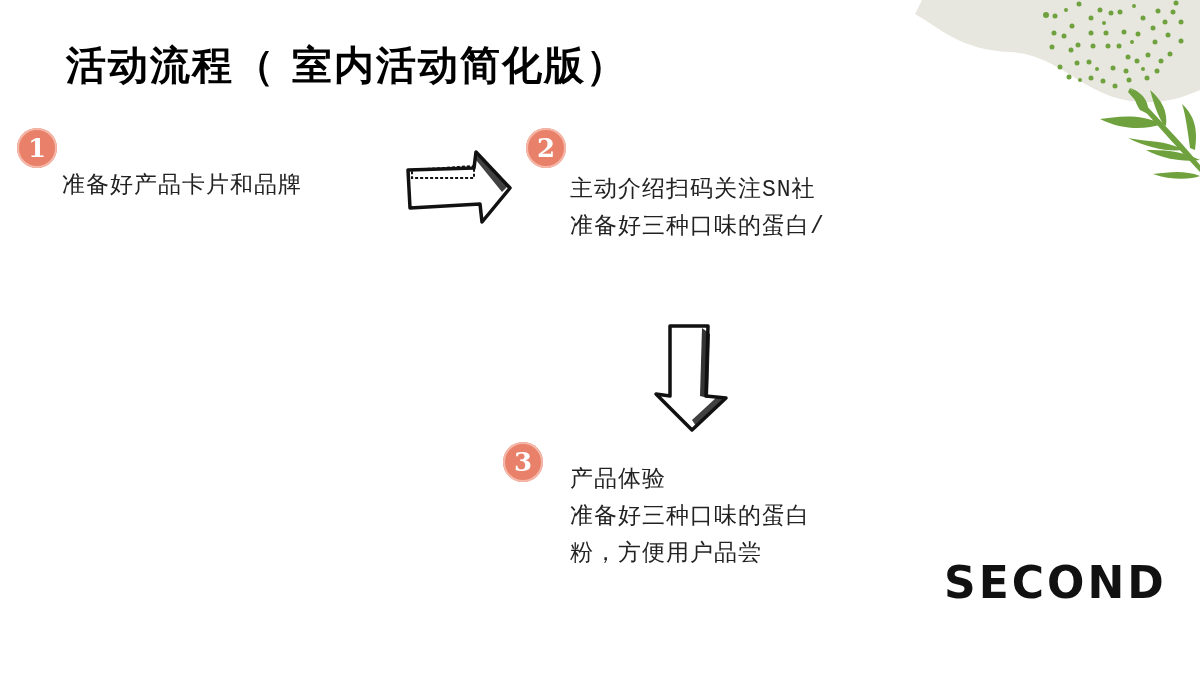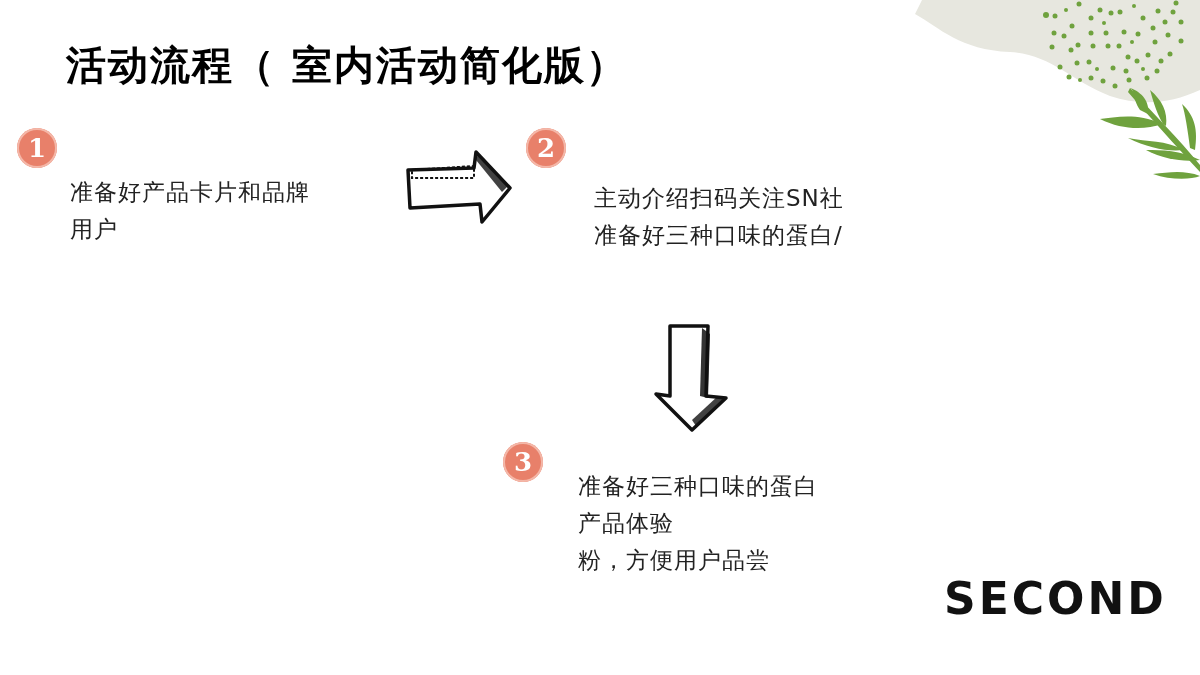--- a/index.html
+++ b/index.html
@@ -16,30 +16,30 @@
     margin: 4px;
   }
   .badge {
     position: absolute; width: 40px; height: 40px; border-radius: 50%;
     background: #e8806a; box-shadow: inset 0 0 0 2px #f4b7a8;
     color: #fff; font-weight: bold; font-size: 26px; line-height: 40px;
     text-align: center; font-family: "DejaVu Serif", serif;
   }
   .step-text {
     position: absolute; font-size: 23px; line-height: 37px; letter-spacing: 1px;
-    color: #222; margin: 8px;
+    color: #222; margin: 0;
   }
   .step-text span { display: block; white-space: nowrap; }
   .arrow { position: absolute; }
   .logo {
     position: absolute; left: 944px; top: 556px;
     font-size: 44px; font-weight: bold; line-height: 54px; letter-spacing: 3px;
     color: #111; font-family: "DejaVu Sans", sans-serif;
   }
-  .logo span { display: block; margin-top: 16px; }
+  .logo span { display: block; }
 </style>
 </head>
 <body>
 
 <svg class="deco" viewBox="0 0 300 200">
   <path d="M15 14 C40 28 60 50 110 52 C150 54 170 80 210 96 C240 106 270 104 300 90 L300 0 L22 0 Z" fill="#e7e7df"></path>
   <g fill="#6fa23e">
     <circle cx="146" cy="15" r="3"></circle>
       <circle cx="155" cy="16" r="2.5"></circle>
       <circle cx="166" cy="10" r="2"></circle>
@@ -105,43 +105,42 @@
     <path d="M300 160 C280 150 262 150 246 150 C265 160 285 162 300 160 Z"></path>
     <path d="M300 176 C285 170 270 172 253 174 C270 180 290 180 300 176 Z"></path>
   </g>
 </svg>
 
 <h1 class="title">活动流程（ 室内活动简化版）</h1>
 
 <div class="badge" style="left:17px; top:128px;">1</div>
 <div class="step-text" style="left:62px; top:166px;">
   <span>准备好产品卡片和品牌</span>
-  <span>用户</span>
 </div>
 
 <svg class="arrow" style="left:404px; top:148px;" width="110" height="78" viewBox="0 0 110 78">
   <path d="M4 22 L70 20 L72 4 L106 40 L78 74 L76 56 L6 60 Z" fill="#fff" stroke="#111" stroke-width="3.5" stroke-linejoin="round"></path>
   <path d="M8 22 L70 18 L70 30 L8 30 Z" fill="none" stroke="#111" stroke-width="2" stroke-dasharray="3 2"></path>
   <path d="M74 6 L104 38 L98 44 L72 12 Z" fill="#111" opacity="0.8"></path>
 </svg>
 
 <div class="badge" style="left:526px; top:128px;">2</div>
-<div class="step-text" style="left:586px; top:172px;">
+<div class="step-text" style="left:570px; top:172px;font-family:Liberation Mono, monospace;">
   <span>主动介绍扫码关注SN社</span>
   <span>准备好三种口味的蛋白/</span>
 </div>
 
 <svg class="arrow" style="left:650px; top:322px;" width="82" height="112" viewBox="0 0 82 112">
   <path d="M20 4 L58 4 L56 74 L76 76 L42 108 L6 72 L20 74 Z" fill="#fff" stroke="#111" stroke-width="3.5" stroke-linejoin="round"></path>
   <path d="M52 6 L60 12 L58 76 L50 74 Z" fill="#111" opacity="0.85"></path>
   <path d="M74 78 L46 104 L42 98 L68 74 Z" fill="#111" opacity="0.8"></path>
 </svg>
 
 <div class="badge" style="left:503px; top:442px;">3</div>
 <div class="step-text" style="left:570px; top:460px;">
+  <span>产品体验</span>
   <span>准备好三种口味的蛋白</span>
-  <span>产品体验</span>
   <span>粉，方便用户品尝</span>
 </div>
 
 <div class="logo">
   <span>SECOND</span>
 </div>
 
 </body></html>

